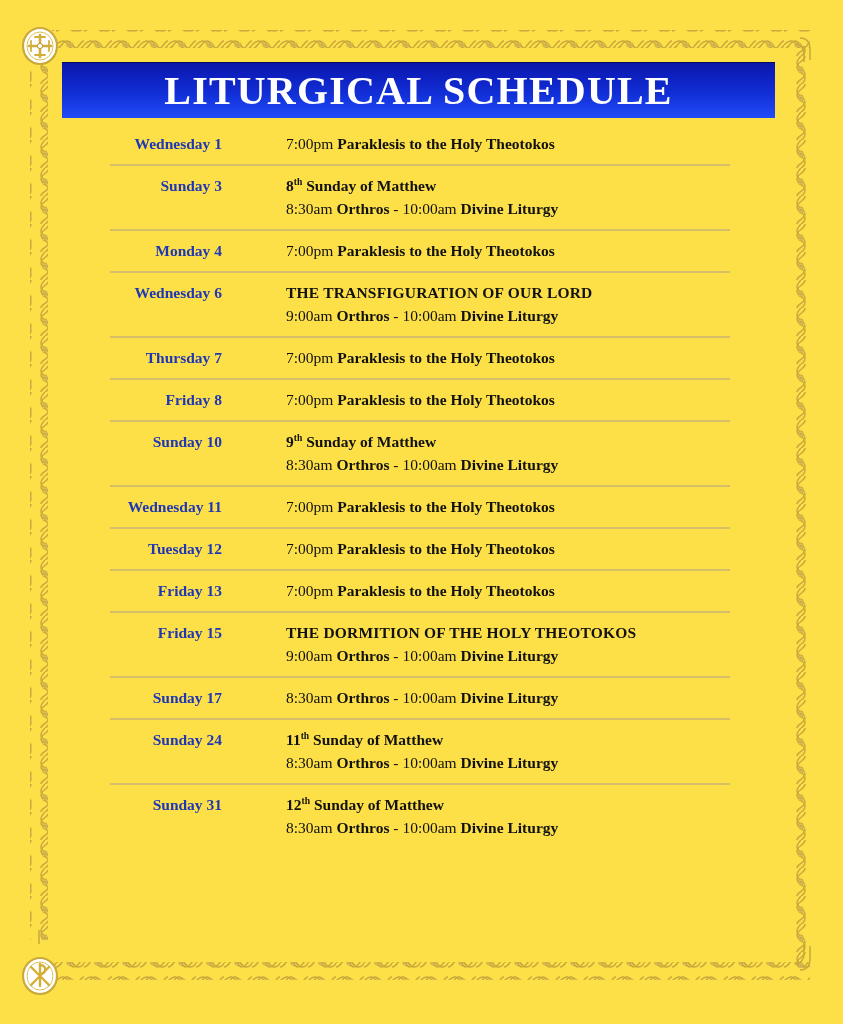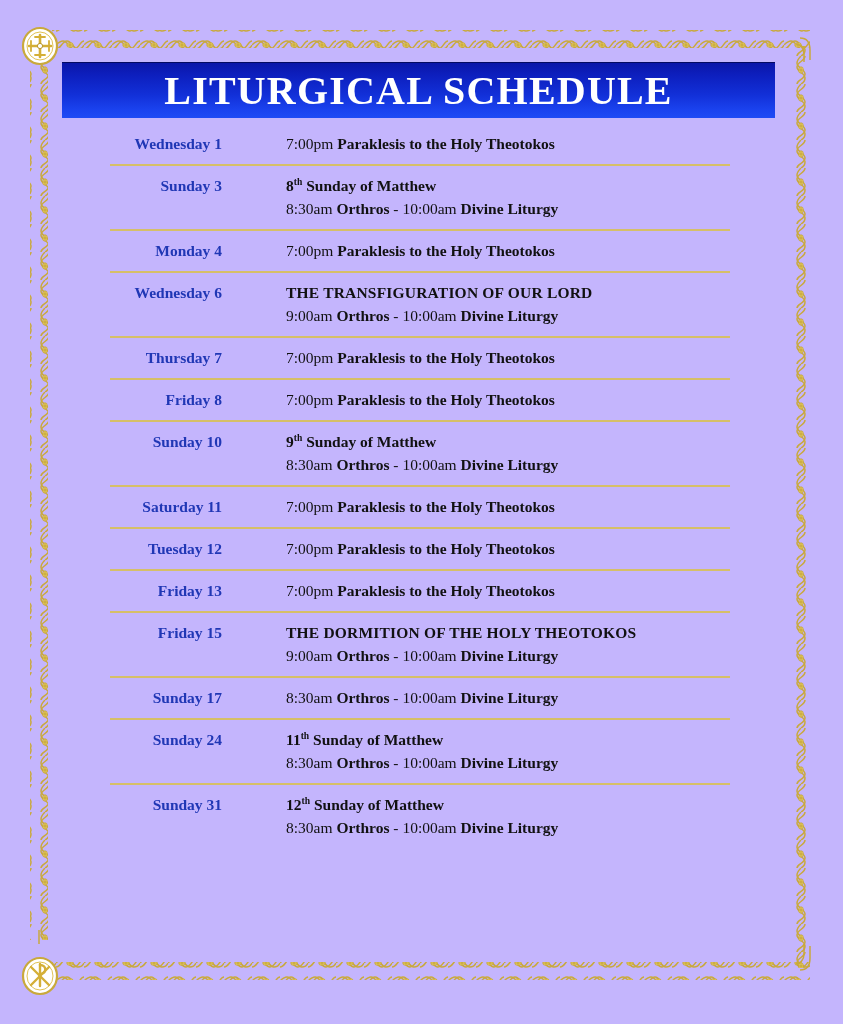--- a/index.html
+++ b/index.html
@@ -11,21 +11,21 @@
     width: 843px;
     height: 1024px;
     font-family: "Liberation Serif", "DejaVu Serif", serif;
     position: relative;
     overflow: hidden;
   }
 
   .page {
     position: absolute;
     inset: 0;
-    background: #c4b5fd;
+    background: #fde047;
   }
 
   
   .border-layer {
     position: absolute;
     left: 0; top: 0;
     width: 843px; height: 1024px;
     pointer-events: none;
   }
   .border-layer svg { display: block; }
@@ -244,21 +244,21 @@
       <div class="divider"></div>
       <div class="entry">
         <div class="entry-date">Sunday 10</div>
         <div class="entry-body">
           <div class="line"><span class="b">9</span><sup>th</sup> <span class="b">Sunday of Matthew</span></div>
           <div class="line"><span class="t">8:30am</span> <span class="b">Orthros</span> <span class="t">-</span> <span class="t">10:00am</span> <span class="b">Divine Liturgy</span></div>
         </div>
       </div>
       <div class="divider"></div>
       <div class="entry">
-        <div class="entry-date">Saturday 11</div>
+        <div class="entry-date">Wednesday 11</div>
         <div class="entry-body">
           <div class="line"><span class="t">7:00pm</span> <span class="b">Paraklesis to the Holy Theotokos</span></div>
         </div>
       </div>
       <div class="divider"></div>
       <div class="entry">
         <div class="entry-date">Tuesday 12</div>
         <div class="entry-body">
           <div class="line"><span class="t">7:00pm</span> <span class="b">Paraklesis to the Holy Theotokos</span></div>
         </div>

